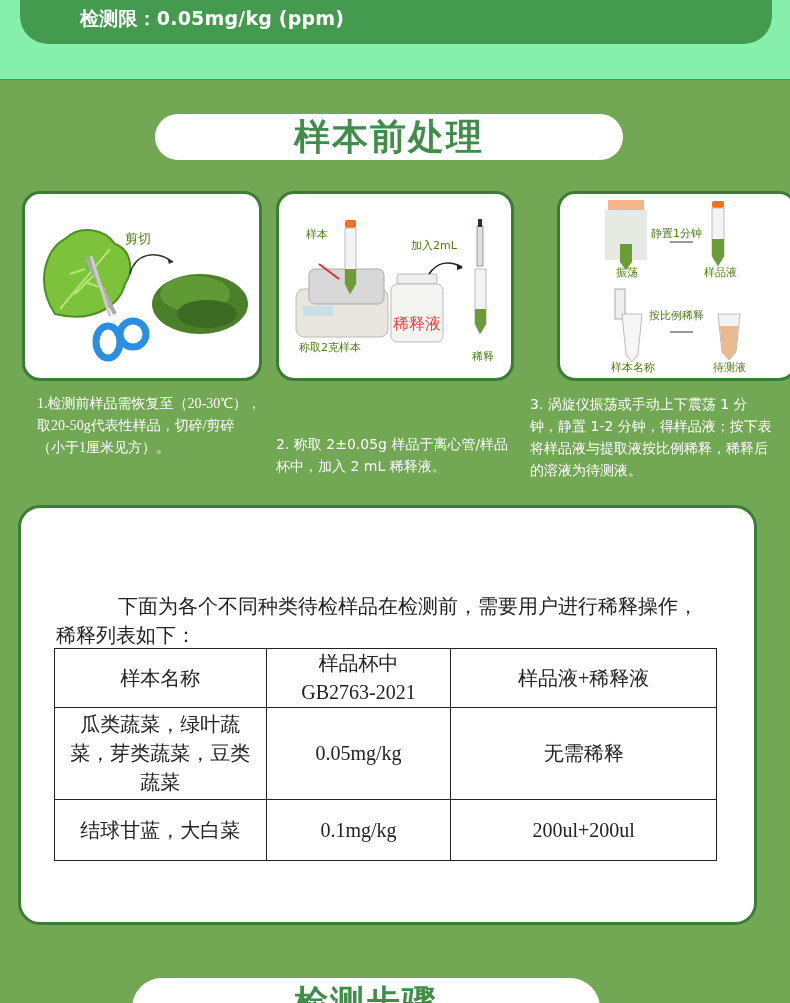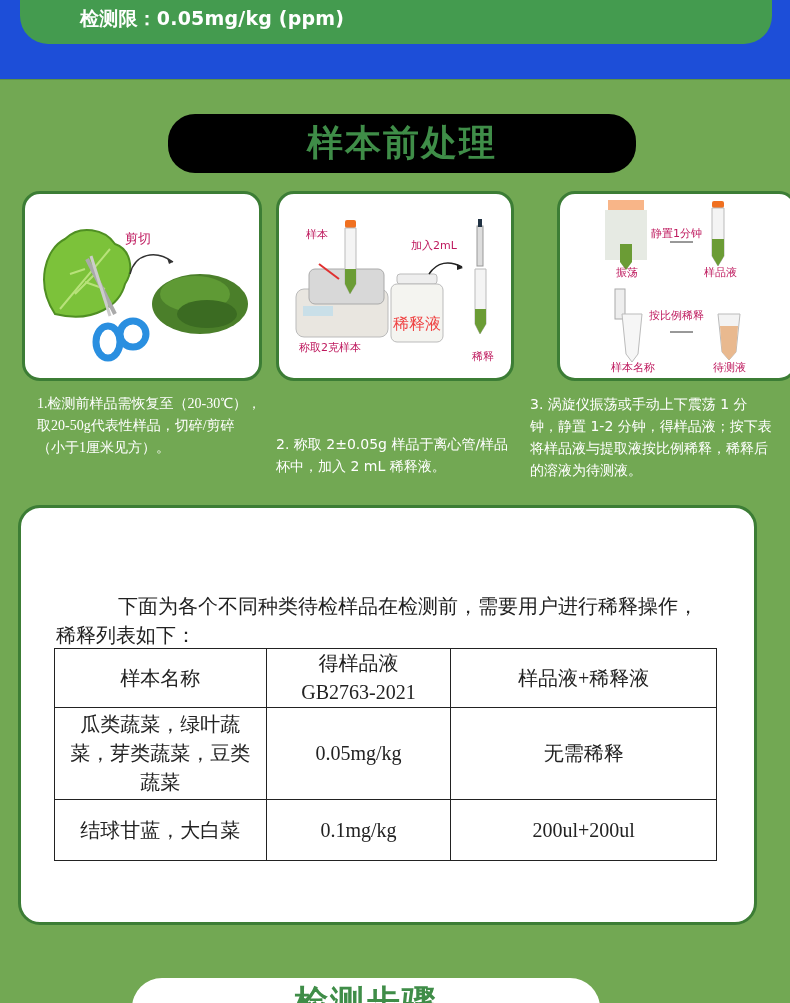--- a/index.html
+++ b/index.html
@@ -1,31 +1,31 @@
 <!DOCTYPE html>
 <html><head>
 <meta charset="utf-8">
 <style>
   * { box-sizing: border-box; margin: 0; padding: 0; }
   html, body { width: 790px; height: 1003px; overflow: hidden; }
   body { position: relative; background: #72a853; font-family: "DejaVu Sans", "Liberation Sans", sans-serif; }
 
-  .top-white { position: absolute; left: 0; top: 0; width: 790px; height: 80px; background: #1d4ed8; border-bottom: 1px solid #5f9243; padding-left: 24px; }
+  .top-white { position: absolute; left: 0; top: 0; width: 790px; height: 80px; background: #86efac; border-bottom: 1px solid #5f9243; padding-left: 24px; }
   .detect-limit-bar { position: absolute; left: 20px; top: -20px; width: 752px; height: 64px; background: #449b4f; border-radius: 0 0 28px 28px; }
   .detect-limit-text { position: absolute; left: 60px; top: 26px; color: #ffffff; font-size: 19px; font-weight: bold; letter-spacing: 0.2px; }
 
-  .section-pill { position: absolute; left: 168px; top: 114px; width: 468px; height: 59px; background: #000000; border-radius: 27px; display: flex; align-items: center; justify-content: center; }
+  .section-pill { position: absolute; left: 155px; top: 114px; width: 468px; height: 46px; background: #ffffff; border-radius: 27px; display: flex; align-items: center; justify-content: center; }
   .section-pill span { color: #3f8d48; font-size: 36px; font-weight: bold; letter-spacing: 2px; }
 
   .step-card { position: absolute; top: 191px; height: 190px; background: #ffffff; border: 3px solid #3c7d35; border-radius: 18px; overflow: hidden; }
   .card1 { left: 22px; width: 240px; }
   .card2 { left: 276px; width: 238px; }
   .card3 { left: 557px; width: 240px; padding-left: 36px; }
 
-  .lbl { position: absolute; font-size: 11px; color: #be185d; white-space: nowrap; }
+  .lbl { position: absolute; font-size: 11px; color: #4d7c0f; white-space: nowrap; }
 
   .step-desc { position: absolute; top: 393px; color: #ffffff; font-size: 14px; line-height: 22px; }
   .desc1 { left: 37px; width: 225px; font-family: Liberation Serif, serif; }
   .desc2 { left: 276px; width: 245px; margin-top: 40px; }
   .desc3 { left: 530px; width: 245px; }
 
   .table-card { position: absolute; left: 18px; top: 505px; width: 739px; height: 420px; background: #ffffff; border: 3px solid #3c7d35; border-radius: 22px; }
   .tc-title { position: absolute; left: 52px; top: 56px; font-family: "DejaVu Serif", "Liberation Serif", serif; font-size: 19px; font-weight: bold; color: #111; }
   .tc-para { position: absolute; left: 35px; top: 84px; width: 660px; font-family: "Liberation Serif", "DejaVu Serif", serif; font-size: 20px; line-height: 29px; color: #222; text-indent: 62px; }
 
@@ -133,21 +133,21 @@
 <div class="step-desc desc2">2. 称取 2±0.05g 样品于离心管/样品杯中，加入 2 mL 稀释液。</div>
 <div class="step-desc desc3">3. 涡旋仪振荡或手动上下震荡 1 分钟，静置 1-2 分钟，得样品液；按下表将样品液与提取液按比例稀释，稀释后的溶液为待测液。</div>
 
 <div class="table-card">
   <div class="tc-para">下面为各个不同种类待检样品在检测前，需要用户进行稀释操作，稀释列表如下：</div>
   <table class="dilution">
     <tbody>
         <tr>
       <th class="c1">样本名称</th>
       <th class="c2">
-        <div>得样品液</div>
+        <div>样品杯中</div>
         <div>GB2763-2021</div>
       </th>
       <th class="c3">样品液+稀释液</th>
     </tr>
     <tr class="r1">
       <td>瓜类蔬菜，绿叶蔬菜，芽类蔬菜，豆类蔬菜</td>
       <td>0.05mg/kg</td>
       <td>无需稀释</td>
     </tr>
     <tr class="r2">

